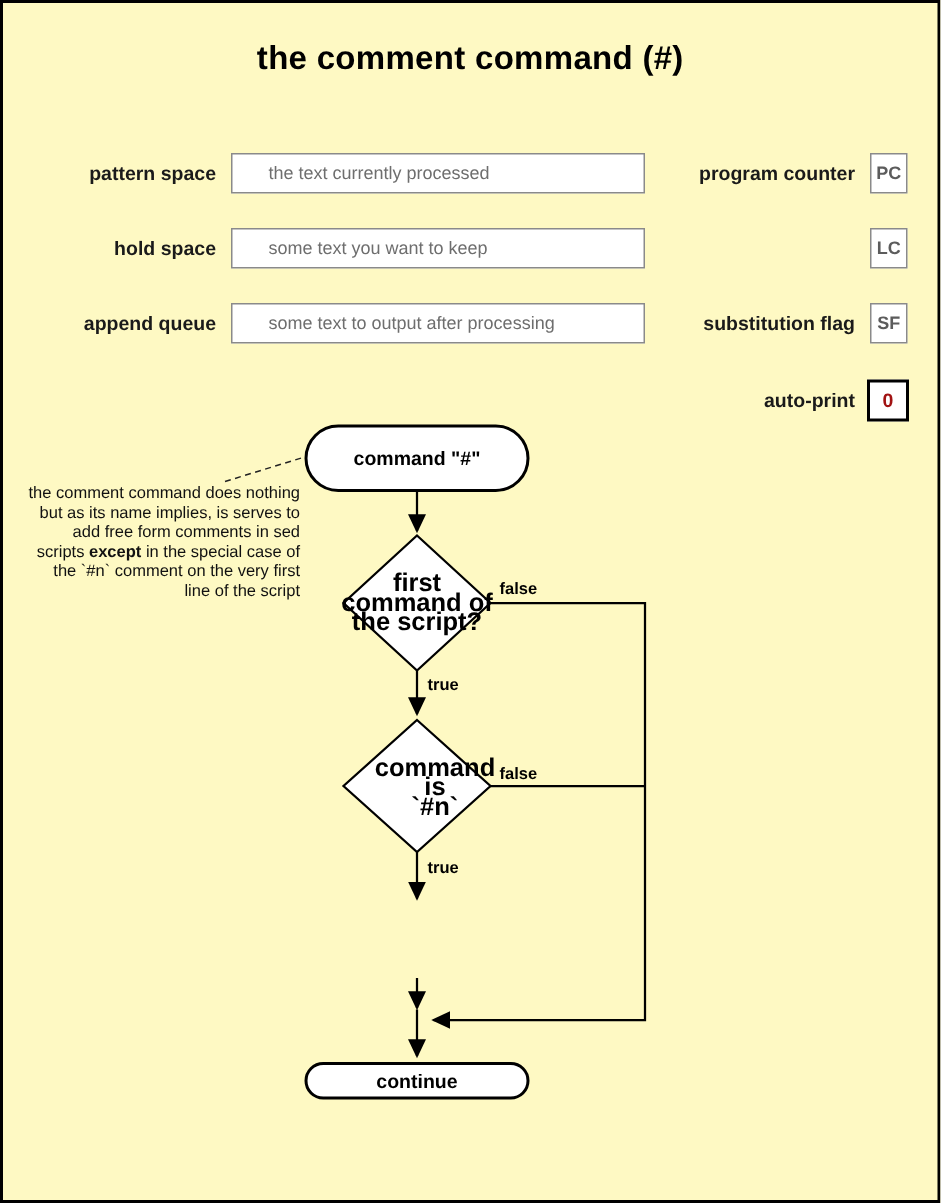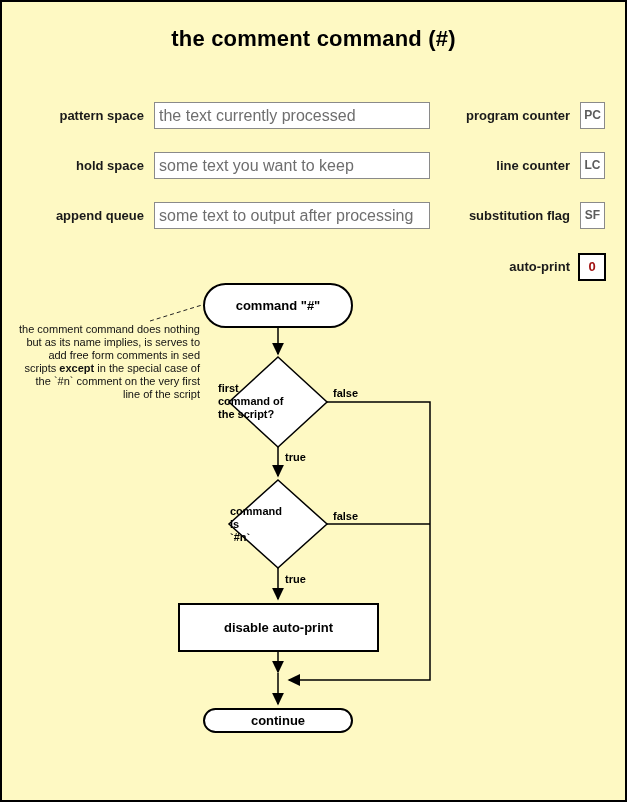--- a/index.html
+++ b/index.html
@@ -13,21 +13,21 @@
     font-size:22px;font-weight:bold;letter-spacing:0.2px;color:#000;
   }
   
   .field-label{
     position:absolute;left:0;width:142px;text-align:right;
     font-weight:bold;font-size:13px;height:27px;line-height:27px;color:#1a1a1a;
   }
   .value-box{
     position:absolute;left:152px;width:276px;height:27px;box-sizing:border-box;
     border:1px solid #8a8a8a;background:#fff;
-    font-size:16px;color:#6e6e6e;line-height:25px;padding-left:4px;
+    font-size:12px;color:#6e6e6e;line-height:25px;padding-left:24px;
     white-space:nowrap;overflow:hidden;
   }
   
   .counter-label{
     position:absolute;left:378px;width:190px;text-align:right;
     font-weight:bold;font-size:13px;height:27px;line-height:27px;color:#1a1a1a;
   }
   .counter-box{
     position:absolute;left:578px;width:25px;height:27px;box-sizing:border-box;
     border:1px solid #8a8a8a;background:#fff;text-align:center;
@@ -40,22 +40,22 @@
   }
   
   .fc-svg{position:absolute;left:0;top:0;}
   .node{
     position:absolute;box-sizing:border-box;border:2px solid #000;background:#fff;
     display:flex;align-items:center;justify-content:center;
     font-weight:bold;font-size:13px;color:#000;text-align:center;
   }
   .stadium{border-radius:23px;}
   .diamond-text{
-    position:absolute;width:120px;
-    font-weight:bold;font-size:11px;line-height:13px;color:#000;
+    position:absolute;width:120px;text-align:center;
+    font-weight:bold;font-size:17px;line-height:13px;color:#000;
   }
   .diamond-text span{display:block;}
   .branch-label{
     position:absolute;font-weight:bold;font-size:11px;color:#000;
   }
   .annotation{
     position:absolute;left:14px;top:321px;width:184px;text-align:right;
     font-size:11px;line-height:13px;color:#111;
   }
 </style>
@@ -71,21 +71,20 @@
 
   <div class="field-label" style="top:150px">hold space</div>
   <div class="value-box" style="top:150px">some text you want to keep</div>
 
   <div class="field-label" style="top:200px">append queue</div>
   <div class="value-box" style="top:200px">some text to output after processing</div>
 
   <div class="counter-label" style="top:100px">program counter</div>
   <div class="counter-box" style="top:100px">PC</div>
 
-  <div class="counter-label" style="top:150px">line counter</div>
   <div class="counter-box" style="top:150px">LC</div>
 
   <div class="counter-label" style="top:200px">substitution flag</div>
   <div class="counter-box" style="top:200px">SF</div>
 
   <div class="counter-label" style="top:251px;height:28px;line-height:28px">auto-print</div>
   <div class="autoprint-box">0</div>
 
   <svg class="fc-svg" width="627" height="802" viewBox="0 0 627 802">
     <defs>
@@ -123,17 +122,16 @@
     <span>command</span>
     <span>is</span>
     <span>`#n`</span>
   </div>
 
   <div class="branch-label" style="left:331px;top:385px">false</div>
   <div class="branch-label" style="left:283px;top:449px">true</div>
   <div class="branch-label" style="left:331px;top:508px">false</div>
   <div class="branch-label" style="left:283px;top:571px">true</div>
 
-  <div class="node" style="left:176px;top:601px;width:201px;height:49px">disable auto-print</div>
 
   <div class="node stadium" style="left:201px;top:706px;width:150px;height:25px">continue</div>
 
 </div>
 
 </body></html>

